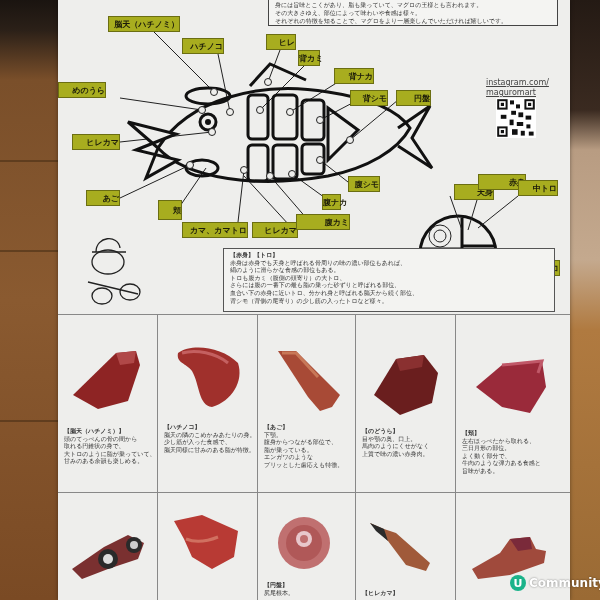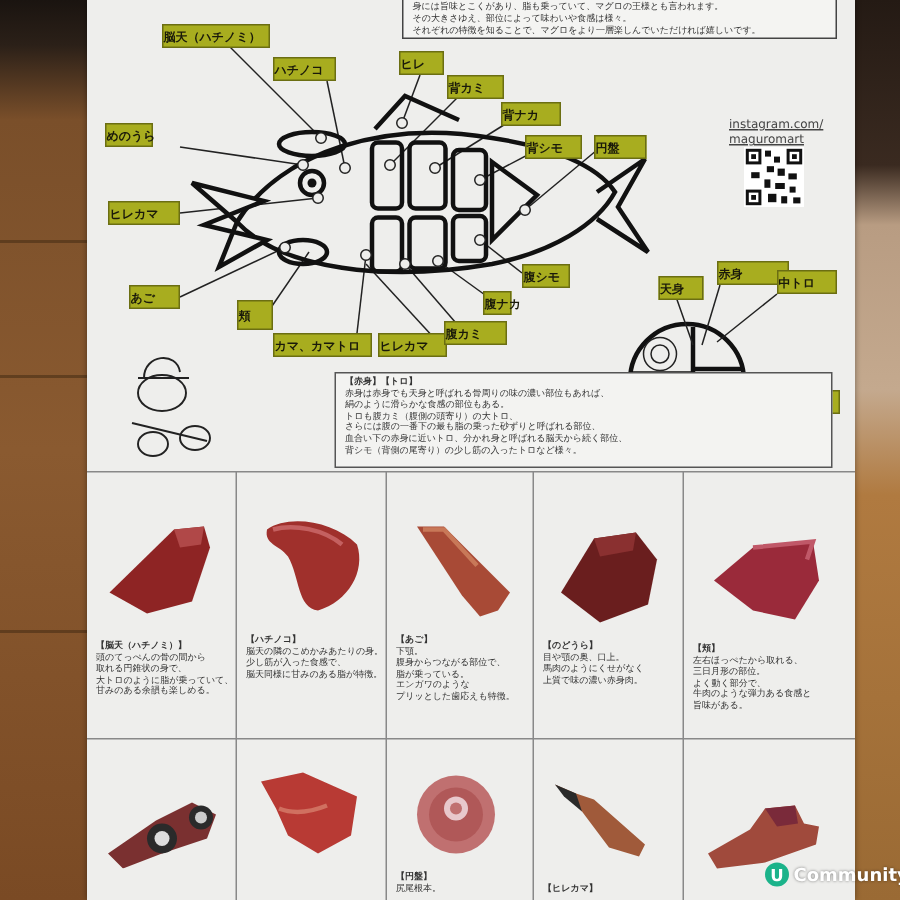--- a/index.html
+++ b/index.html
@@ -11,21 +11,21 @@
        linear-gradient(180deg,#1a1410 0px,#2b2018 30px,#7a4f2a 80px,#8a5a30 300px,#7a4a24 600px);}
   .plank{position:absolute;left:0;width:70px;height:2px;background:#4a2e16;opacity:.6;}
   .right-bg{position:absolute;right:0;top:0;width:40px;height:600px;
      background:linear-gradient(180deg,#241a14 0px,#3a2a20 110px,#b89c82 150px,#c4a98e 260px,#b07a40 330px,#9a6a34 600px);}
   .poster{position:absolute;left:58px;top:0;width:512px;height:600px;background:#eeeeec;
      box-shadow:0 0 4px rgba(0,0,0,.4);}
   .intro{position:absolute;left:210px;top:0;width:290px;height:26px;border:1px solid #444;border-top:none;
      background:#f4f4f2;font-size:6px;line-height:8px;color:#333;padding:1px 6px;box-sizing:border-box;}
   .intro p{margin:0;white-space:nowrap;}
   .lbl{position:absolute;background:#a8ad1f;border:1px solid #6b6e12;color:#1a1a0a;
-     font-size:8px;font-weight:bold;text-align:left;line-height:16px;height:16px;box-sizing:border-box;white-space:nowrap;}
+     font-size:8px;font-weight:bold;text-align:right;line-height:16px;height:16px;box-sizing:border-box;white-space:nowrap;}
   svg.lines{position:absolute;left:0;top:0;}
   .ig{position:absolute;left:428px;top:78px;font-size:8px;color:#444;text-decoration:underline;line-height:10px;}
   .qr{position:absolute;left:438px;top:98px;width:40px;height:40px;background:#fff;}
   .desc{position:absolute;left:165px;top:248px;width:332px;height:64px;border:1px solid #555;background:#f3f3f1;
      font-size:6px;line-height:7.6px;color:#333;padding:2px 6px;box-sizing:border-box;}
   .desc p{margin:0;white-space:nowrap;}
   .grid{position:absolute;left:0;top:314px;width:512px;height:286px;}
   .cell{position:absolute;border-right:1px solid #888;border-top:1px solid #888;box-sizing:border-box;}
   .cell .meat{position:absolute;}
   .cell .txt{position:absolute;left:6px;font-size:6px;line-height:7.6px;color:#333;white-space:nowrap;}
@@ -131,35 +131,35 @@
       <ellipse cx="50" cy="262" rx="16" ry="12"></ellipse>
       <path d="M30,282 L80,294"></path>
       <ellipse cx="44" cy="296" rx="10" ry="8"></ellipse>
       <ellipse cx="72" cy="292" rx="10" ry="8"></ellipse>
     </g>
   </svg>
 
   <div class="lbl" style="left:50px;top:16px;width:72px">脳天（ハチノミ）</div>
   <div class="lbl" style="left:124px;top:38px;width:42px">ハチノコ</div>
   <div class="lbl" style="left:208px;top:34px;width:30px">ヒレ</div>
-  <div class="lbl" style="left:240px;top:50px;width:38px">背カミ</div>
+  <div class="lbl" style="left:240px;top:50px;width:22px">背カミ</div>
   <div class="lbl" style="left:276px;top:68px;width:40px">背ナカ</div>
   <div class="lbl" style="left:292px;top:90px;width:38px">背シモ</div>
   <div class="lbl" style="left:338px;top:90px;width:35px">円盤</div>
-  <div class="lbl" style="left:12px;top:82px;width:32px">めのうら</div>
+  <div class="lbl" style="left:0;top:82px;width:48px">めのうら</div>
   <div class="lbl" style="left:14px;top:134px;width:48px">ヒレカマ</div>
   <div class="lbl" style="left:28px;top:190px;width:34px">あご</div>
   <div class="lbl" style="left:100px;top:200px;width:24px;height:20px;line-height:20px">頬</div>
   <div class="lbl" style="left:124px;top:222px;width:66px">カマ、カマトロ</div>
   <div class="lbl" style="left:194px;top:222px;width:46px">ヒレカマ</div>
-  <div class="lbl" style="left:238px;top:214px;width:42px">腹カミ</div>
+  <div class="lbl" style="left:238px;top:214px;width:54px">腹カミ</div>
   <div class="lbl" style="left:264px;top:194px;width:19px">腹ナカ</div>
   <div class="lbl" style="left:290px;top:176px;width:32px">腹シモ</div>
 
-  <div class="lbl" style="left:381px;top:184px;width:30px">天身</div>
+  <div class="lbl" style="left:396px;top:184px;width:40px">天身</div>
   <div class="lbl" style="left:420px;top:174px;width:48px">赤身</div>
   <div class="lbl" style="left:460px;top:180px;width:40px">中トロ</div>
   <div class="lbl" style="left:462px;top:260px;width:40px">大トロ</div>
   <div class="lbl" style="left:454px;top:282px;width:40px">砂ずり</div>
 
   <div class="ig">
     <div>instagram.com/</div>
     <div>maguromart</div>
   </div>
   <svg class="qr" viewBox="0 0 10 10">

